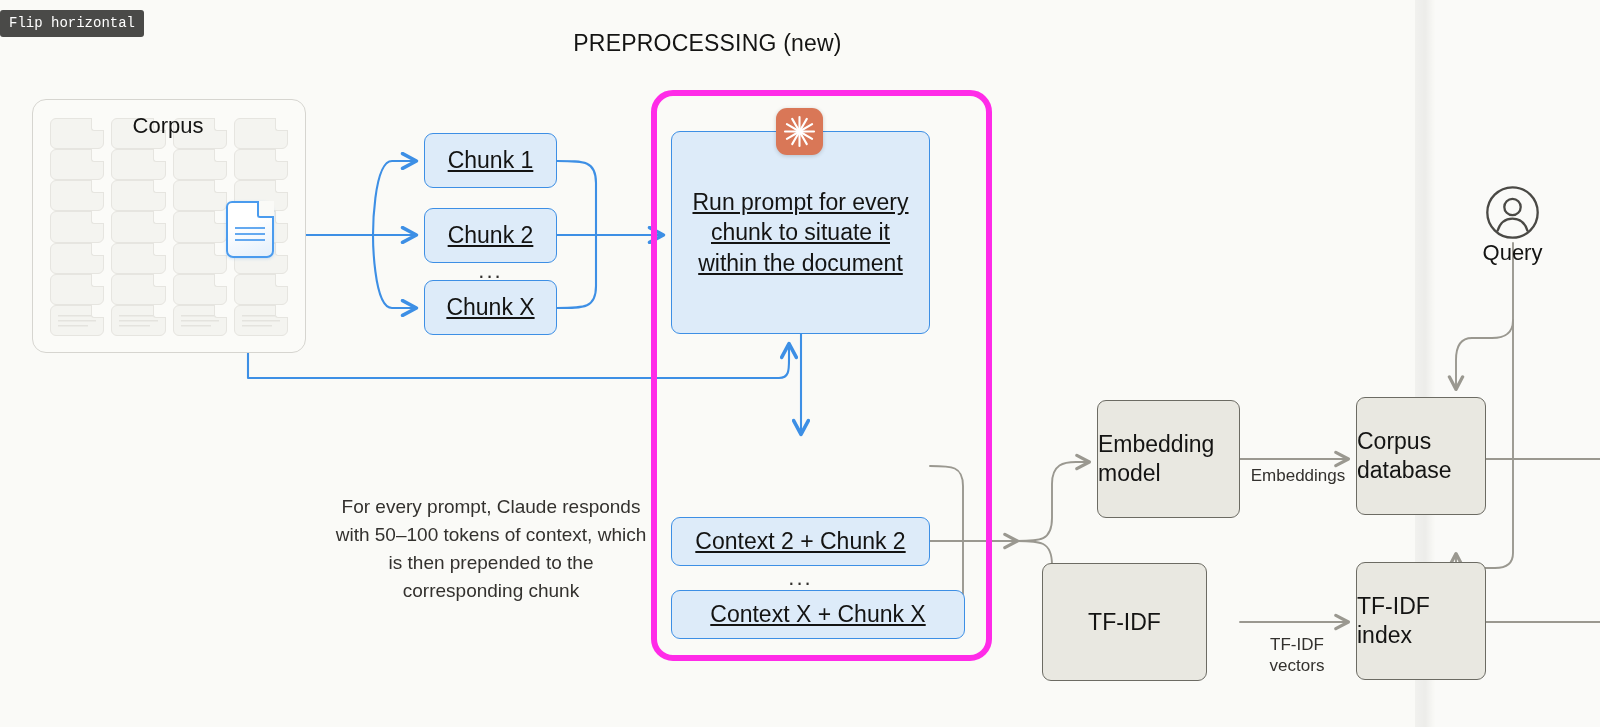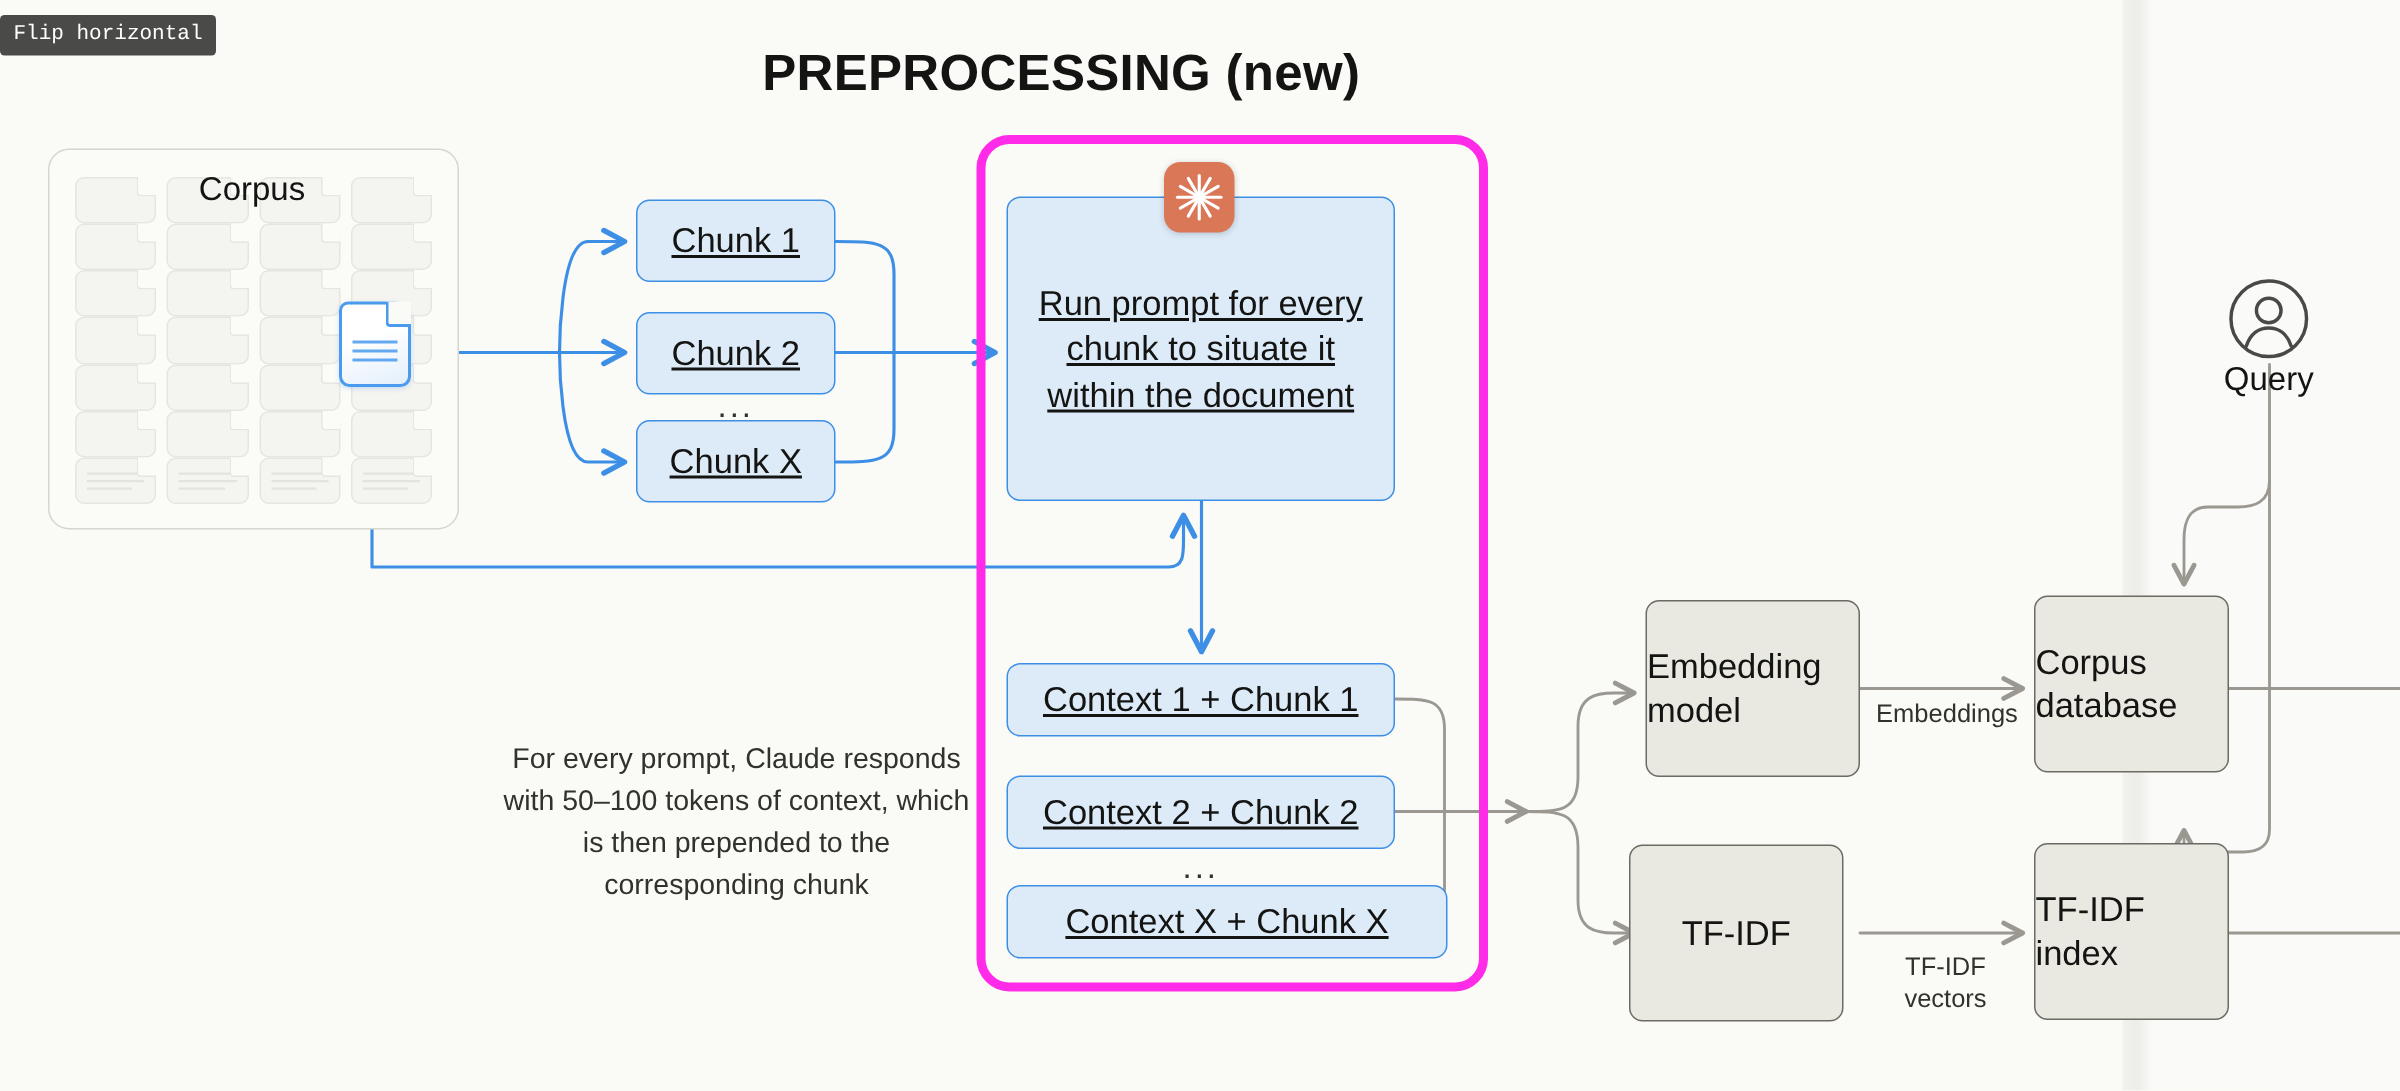--- a/index.html
+++ b/index.html
@@ -39,22 +39,22 @@
     padding: 6px 9px 7px 9px;
     border-radius: 3px;
     white-space: nowrap;
     font-family: Liberation Mono, monospace;
   }
   .diagram-title {
     position: absolute;
     left: 0; top: 30px;
     width: 1415px;
     text-align: center;
-    font-size: 34px;
-    font-weight: bold;
+    font-size: 23px;
+    font-weight: normal;
     color: #141413;
     letter-spacing: 0.2px;
   }
   svg.wires {
     position: absolute;
     left: 0; top: 0;
     width: 1600px; height: 727px;
     overflow: visible;
     pointer-events: none;
   }
@@ -217,21 +217,21 @@
     display: flex;
     align-items: center;
     justify-content: center;
     color: #141413;
     font-size: 23px;
     line-height: 1.25;
     text-align: left;
     box-sizing: border-box;
   }
   .embedding { left: 1097px; top: 400px; width: 143px; height: 118px; }
-  .tfidf     { left: 1086px; top: 563px; width: 143px; height: 118px; }
+  .tfidf     { left: 1042px; top: 563px; width: 165px; height: 118px; }
   .vectordb  { left: 1356px; top: 397px; width: 130px; height: 118px; }
   .tfidfidx  { left: 1356px; top: 562px; width: 130px; height: 118px; }
 
   .edge-label {
     position: absolute;
     font-size: 17px;
     color: #33312E;
     text-align: center;
     line-height: 1.25;
   }
@@ -387,21 +387,20 @@
         <line x1="23.5" y1="23.5" x2="10.9" y2="30.8"></line>
         <line x1="23.5" y1="23.5" x2="9" y2="23.5"></line>
         <line x1="23.5" y1="23.5" x2="10.9" y2="16.2"></line>
         <line x1="23.5" y1="23.5" x2="16.2" y2="10.9"></line>
       </g>
     </svg>
   </div>
 
   <div class="caption">For every prompt, Claude responds with 50–100 tokens of context, which is then prepended to the corresponding chunk</div>
 
-  <div class="bluebox ctx1">Context 1 + Chunk 1</div>
   <div class="bluebox ctx2">Context 2 + Chunk 2</div>
   <div class="ell ell-ctx">...</div>
   <div class="bluebox ctxx">Context X + Chunk X</div>
 
   <div class="graybox embedding">Embedding model</div>
   <div class="graybox tfidf">TF-IDF</div>
   <div class="graybox vectordb">Corpus database</div>
   <div class="graybox tfidfidx">TF-IDF index</div>
 
   <div class="edge-label lbl-embeddings">Embeddings</div>

